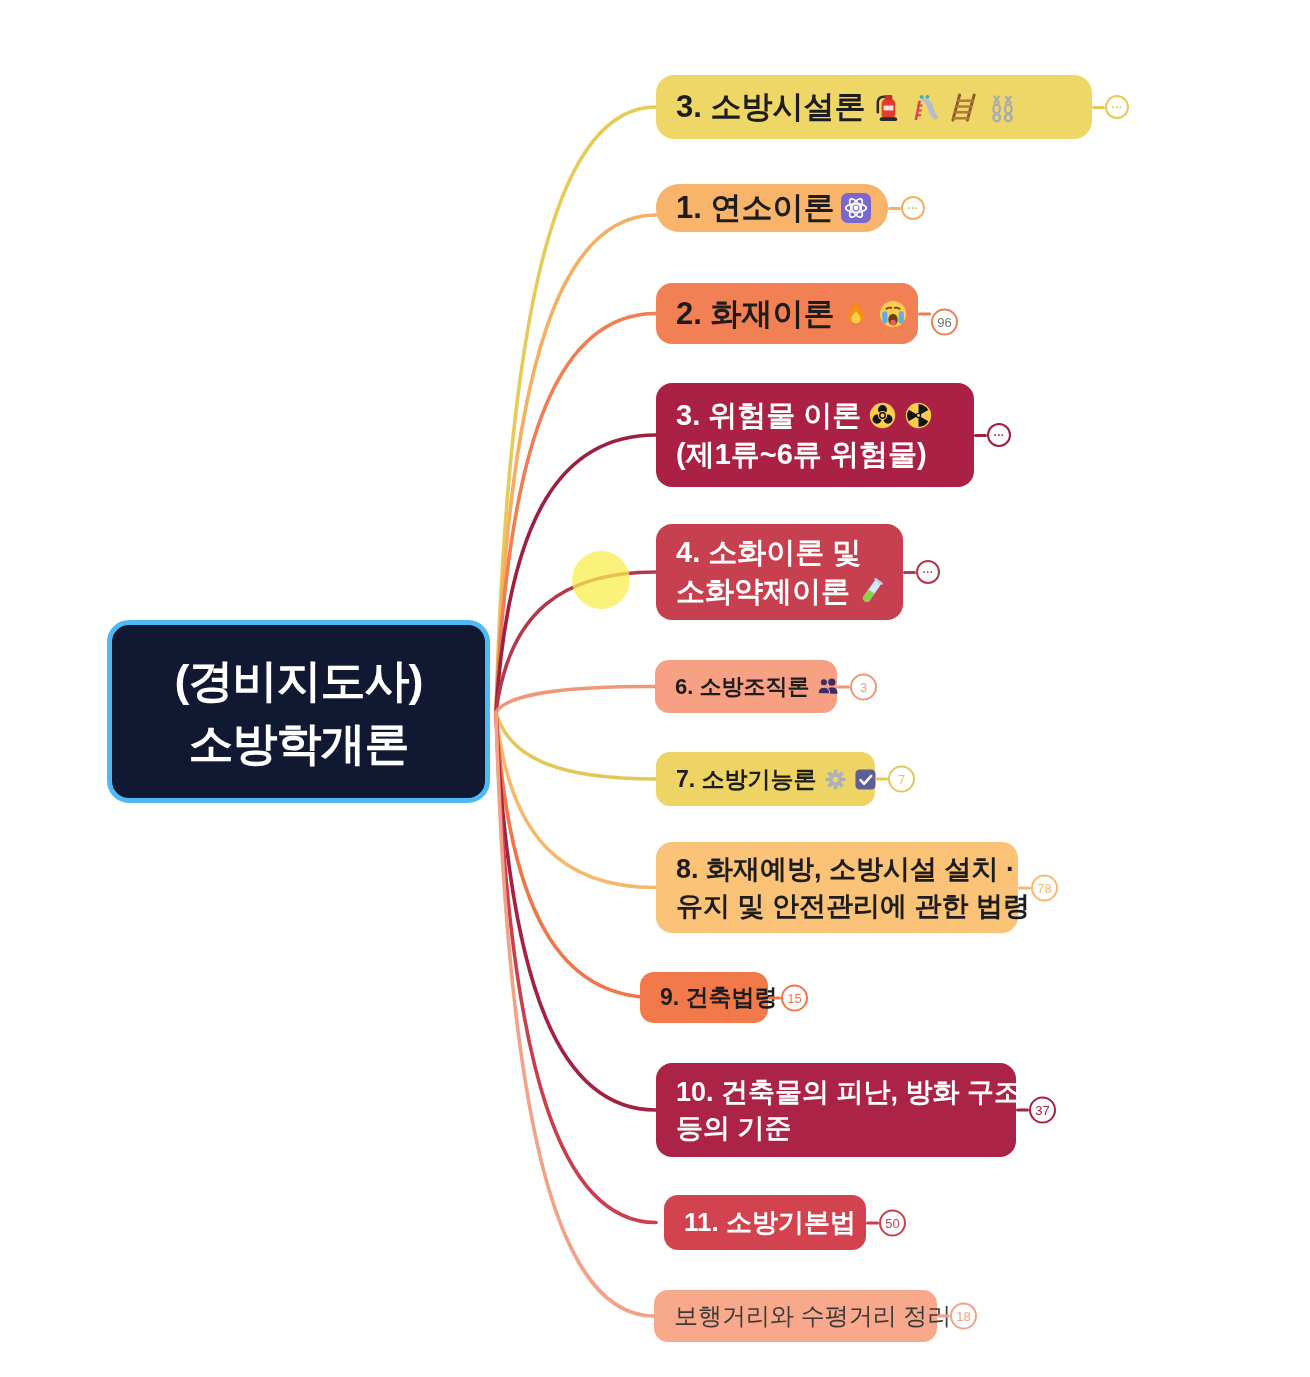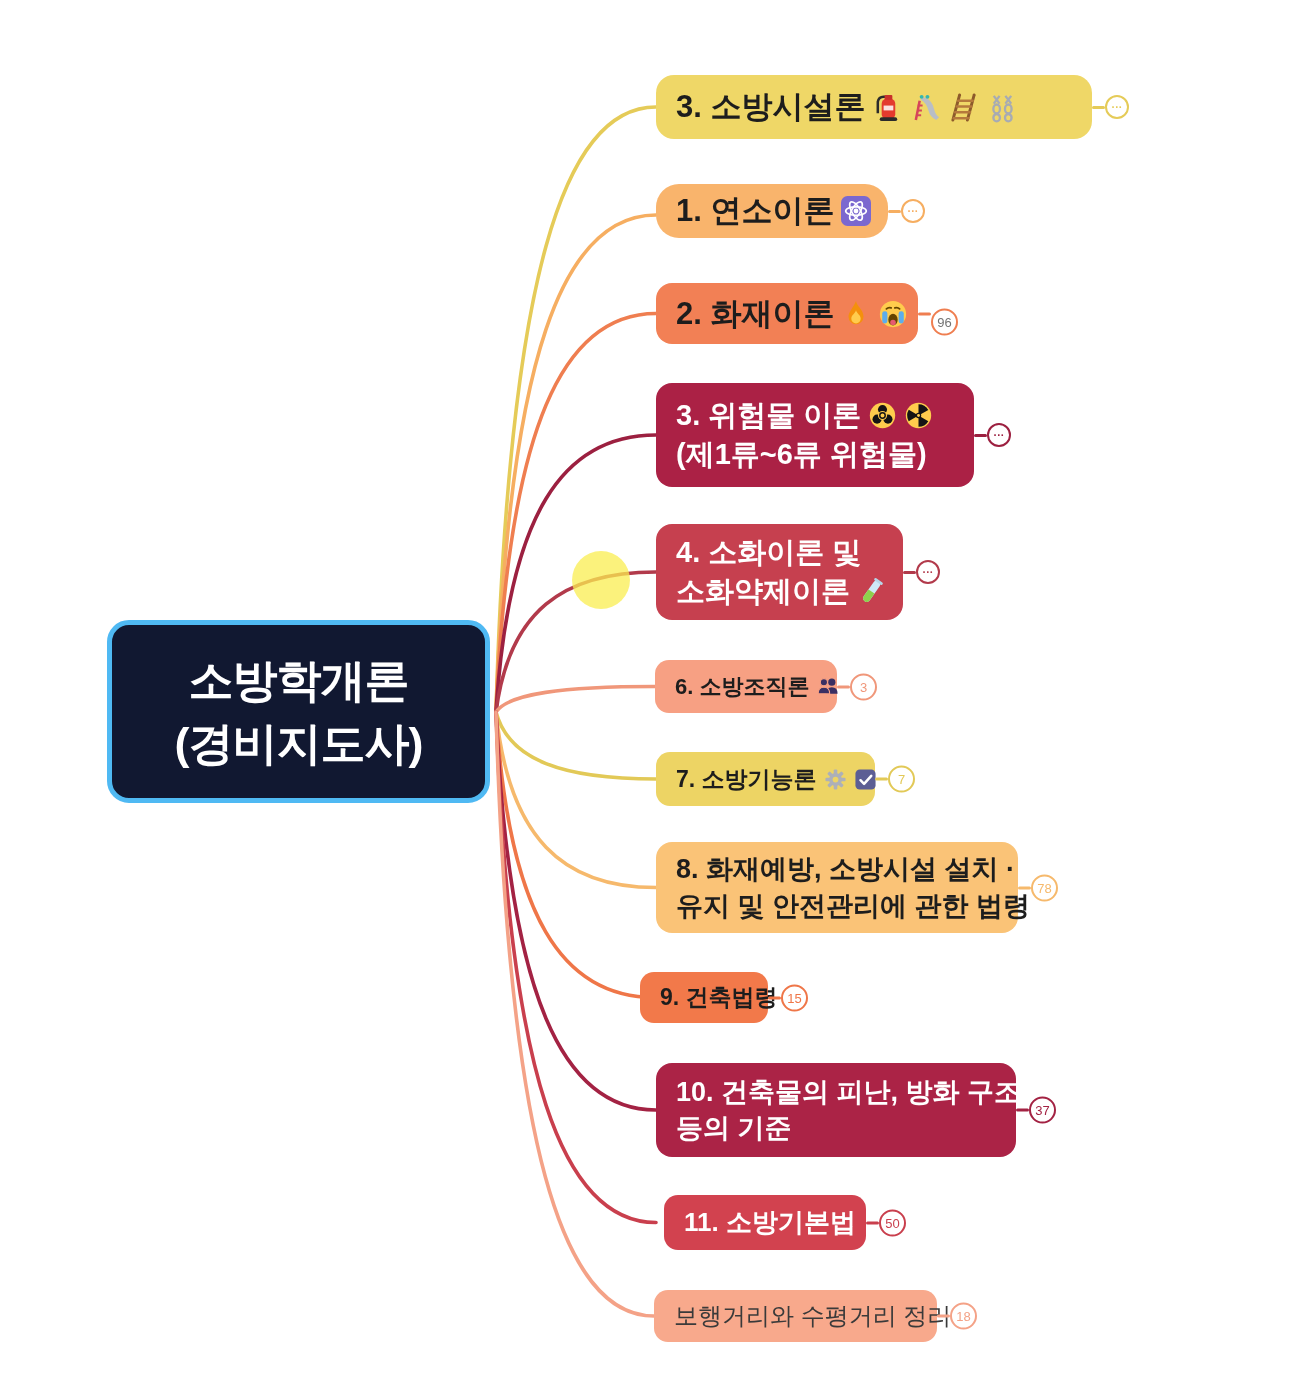--- a/index.html
+++ b/index.html
@@ -45,22 +45,22 @@
     <path d="M 496 712 C 508.8 760.2, 563.2 779, 656 779" stroke="#E2C957" stroke-width="3.6" fill="none" stroke-linecap="round"></path>
     <path d="M 496 712 C 508.8 838.4, 563.2 887.5, 656 887.5" stroke="#F6B96C" stroke-width="3.6" fill="none" stroke-linecap="round"></path>
     <path d="M 496 712 C 508.7 917.6, 562.8 997.5, 655 997.5" stroke="#EF7648" stroke-width="3.6" fill="none" stroke-linecap="round"></path>
     <path d="M 496 712 C 508.8 998.6, 563.2 1110, 656 1110" stroke="#A32243" stroke-width="3.6" fill="none" stroke-linecap="round"></path>
     <path d="M 496 712 C 508.8 1079.6, 563.2 1222.5, 656 1222.5" stroke="#C93F4D" stroke-width="3.6" fill="none" stroke-linecap="round"></path>
     <path d="M 496 712 C 508.6 1146.9, 562.4 1316, 654 1316" stroke="#F4A287" stroke-width="3.6" fill="none" stroke-linecap="round"></path>
     <circle cx="601" cy="580" r="29" fill="#F9ED50" opacity="0.75"></circle>
   </svg>
 
 <div class="central">
+  <span>(경비지도사)</span>
   <span>소방학개론</span>
-  <span>(경비지도사)</span>
 </div>
 
 <div id="branches">
     <div class="branch" style="left: 656px; top: 75px; width: 436px; height: 64px; background: rgb(239, 215, 103); color: rgb(29, 29, 29); font-size: 31px; border-radius: 18px;">
       <div class="line">
         <span>3. 소방시설론</span>
         <span class="icon" style="height: 31px; width: 31px;">
           <svg viewBox="0 0 32 32">
             <path d="M14 5 Q7 4 6 10 L6 22" fill="none" stroke="#2b2b2b" stroke-width="2.6"></path>
             <rect x="10" y="7" width="14" height="21" rx="5" fill="#e33b2e"></rect>
@@ -101,21 +101,21 @@
             <ellipse cx="23" cy="17.5" rx="3.4" ry="4.6"></ellipse>
             <ellipse cx="23" cy="26.5" rx="3.4" ry="3.8"></ellipse>
           </svg>
         </span>
       </div>
       <span class="badge-wrap">
         <span class="tick" style="background: rgb(229, 203, 88);"></span>
         <span class="badge collapsed" style="border-color: rgb(229, 203, 88); color: rgb(229, 203, 88);">···</span>
       </span>
     </div>
-    <div class="branch" style="left: 656px; top: 184px; width: 232px; height: 54px; background: rgb(249, 180, 108); color: rgb(29, 29, 29); font-size: 31px; border-radius: 23px;">
+    <div class="branch" style="left: 656px; top: 184px; width: 232px; height: 48px; background: rgb(249, 180, 108); color: rgb(29, 29, 29); font-size: 31px; border-radius: 23px;">
       <div class="line">
         <span>1. 연소이론</span>
         <span class="icon" style="height: 30px; width: 30px;">
           <svg viewBox="0 0 32 32">
             <rect width="32" height="32" rx="7" fill="#7B68CF"></rect>
             <g stroke="#ffffff" stroke-width="1.8" fill="none">
               <ellipse cx="16" cy="16" rx="11" ry="4.5"></ellipse>
               <ellipse cx="16" cy="16" rx="11" ry="4.5" transform="rotate(60 16 16)"></ellipse>
               <ellipse cx="16" cy="16" rx="11" ry="4.5" transform="rotate(120 16 16)"></ellipse>
             </g>

